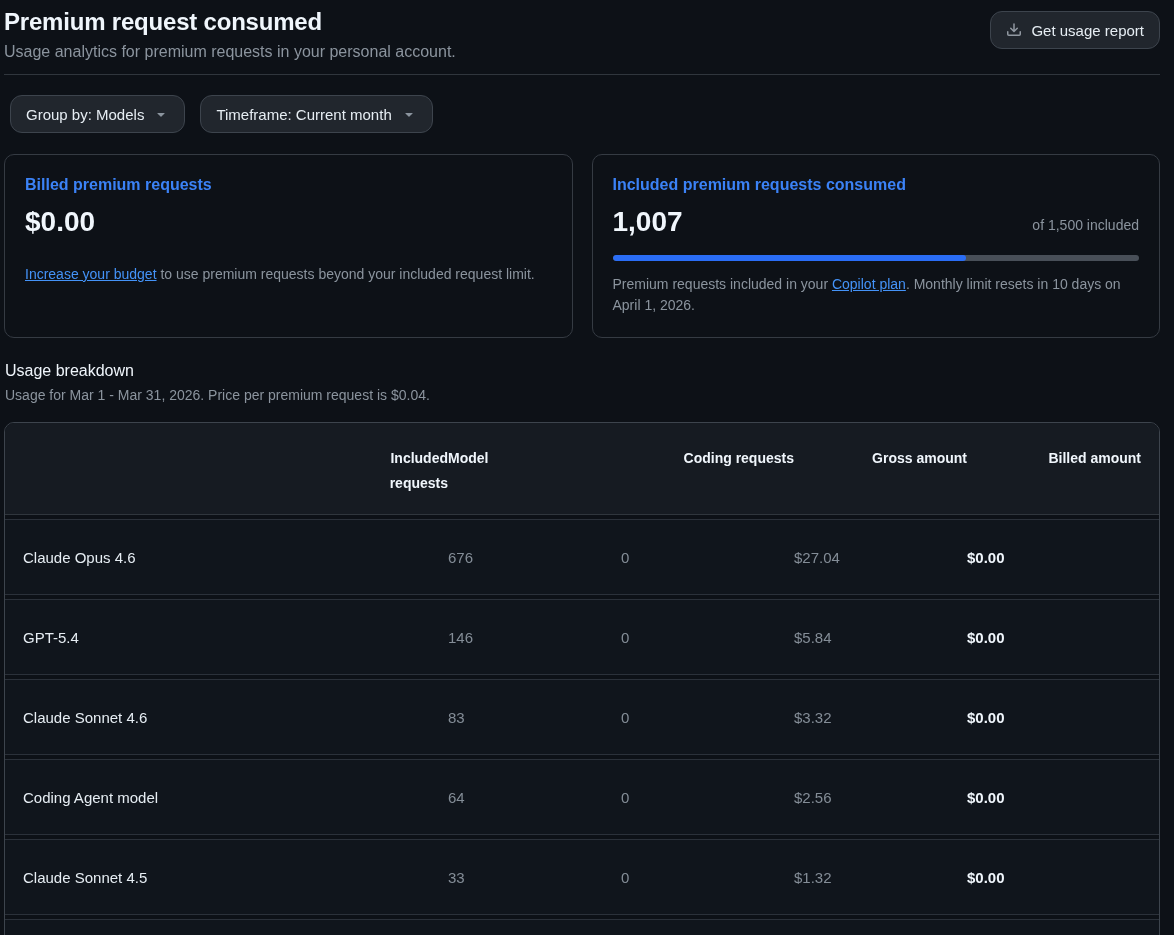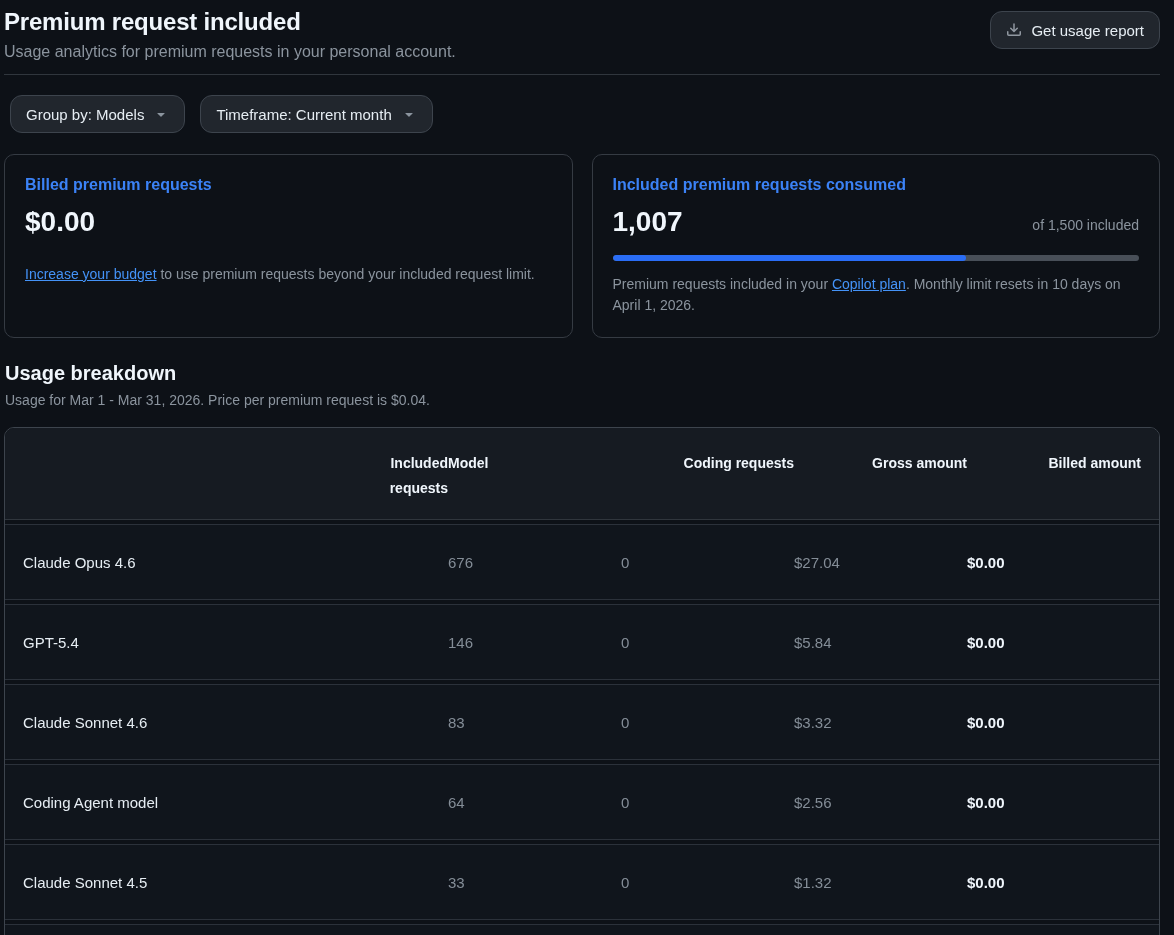--- a/index.html
+++ b/index.html
@@ -45,21 +45,21 @@
   .card-body { margin: 26px 0 0; font-size: 14px; line-height: 21px; color: #8b949e; }
   .card-body.tight { margin-top: 13px; }
   a.link { color: #4493f8; text-decoration: underline; cursor: pointer; }
   .progress {
     margin-top: 17px; height: 6px; border-radius: 3px;
     background: #484f58; overflow: hidden;
   }
   .progress-fill { height: 100%; border-radius: 3px; background: #2a6df5; width: 0; }
 
   
-  .section-title { margin: 24px 0 0 1px; font-size: 20px; font-weight: 700; color: #f0f6fc; }
+  .section-title { margin: 24px 0 0 1px; font-size: 16px; font-weight: 400; color: #f0f6fc; }
   .section-subtitle { margin: 7px 0 0 1px; font-size: 14px; color: #8b949e; }
 
   
   .table-card {
     margin-top: 19px; border: 1px solid #3d444d; border-radius: 10px;
     background: #0d1117; overflow: hidden;
     display: flex; flex-direction: column; gap: 4px;
   }
   .grid-cols {
     display: grid;
@@ -82,21 +82,21 @@
   .td.model { text-align: left; color: #e6edf3; }
   .td.strong { color: #f0f6fc; font-weight: 700; }
 </style>
 </head>
 <body>
 
 <div class="page">
 
   <div class="page-header">
     <div>
-      <h1 class="page-title">Premium request included</h1>
+      <h1 class="page-title">Premium request consumed</h1>
       <p class="page-subtitle">Usage analytics for premium requests in your personal account.</p>
     </div>
     <button class="btn report-btn">
       <span>
         <svg width="16" height="16" viewBox="0 0 16 16" fill="#9198a1" aria-hidden="true">
           <path d="M2.75 14A1.75 1.75 0 0 1 1 12.25v-2.5a.75.75 0 0 1 1.5 0v2.5c0 .138.112.25.25.25h10.5a.25.25 0 0 0 .25-.25v-2.5a.75.75 0 0 1 1.5 0v2.5A1.75 1.75 0 0 1 13.25 14Z"></path>
           <path d="M7.25 7.689V2a.75.75 0 0 1 1.5 0v5.689l1.97-1.969a.749.749 0 1 1 1.06 1.06l-3.25 3.25a.749.749 0 0 1-1.06 0L4.22 6.78a.749.749 0 1 1 1.06-1.06l1.97 1.97Z"></path>
         </svg>
       </span>
       <span>Get usage report</span>

